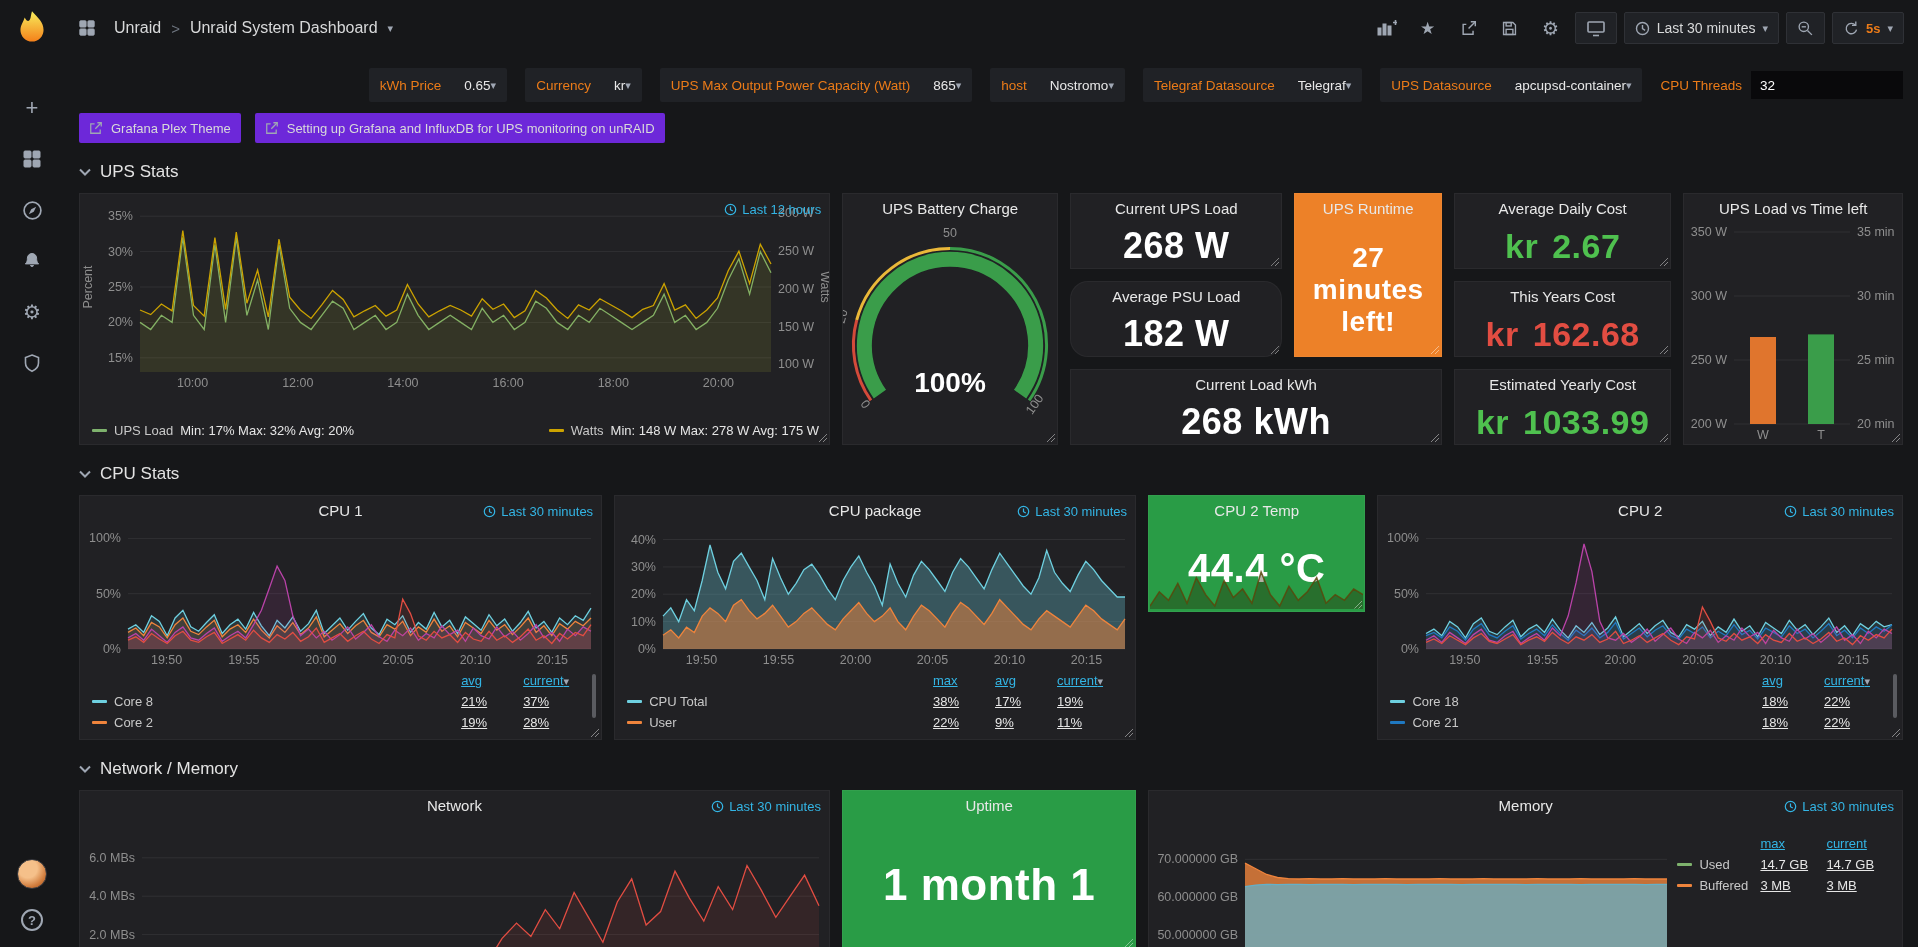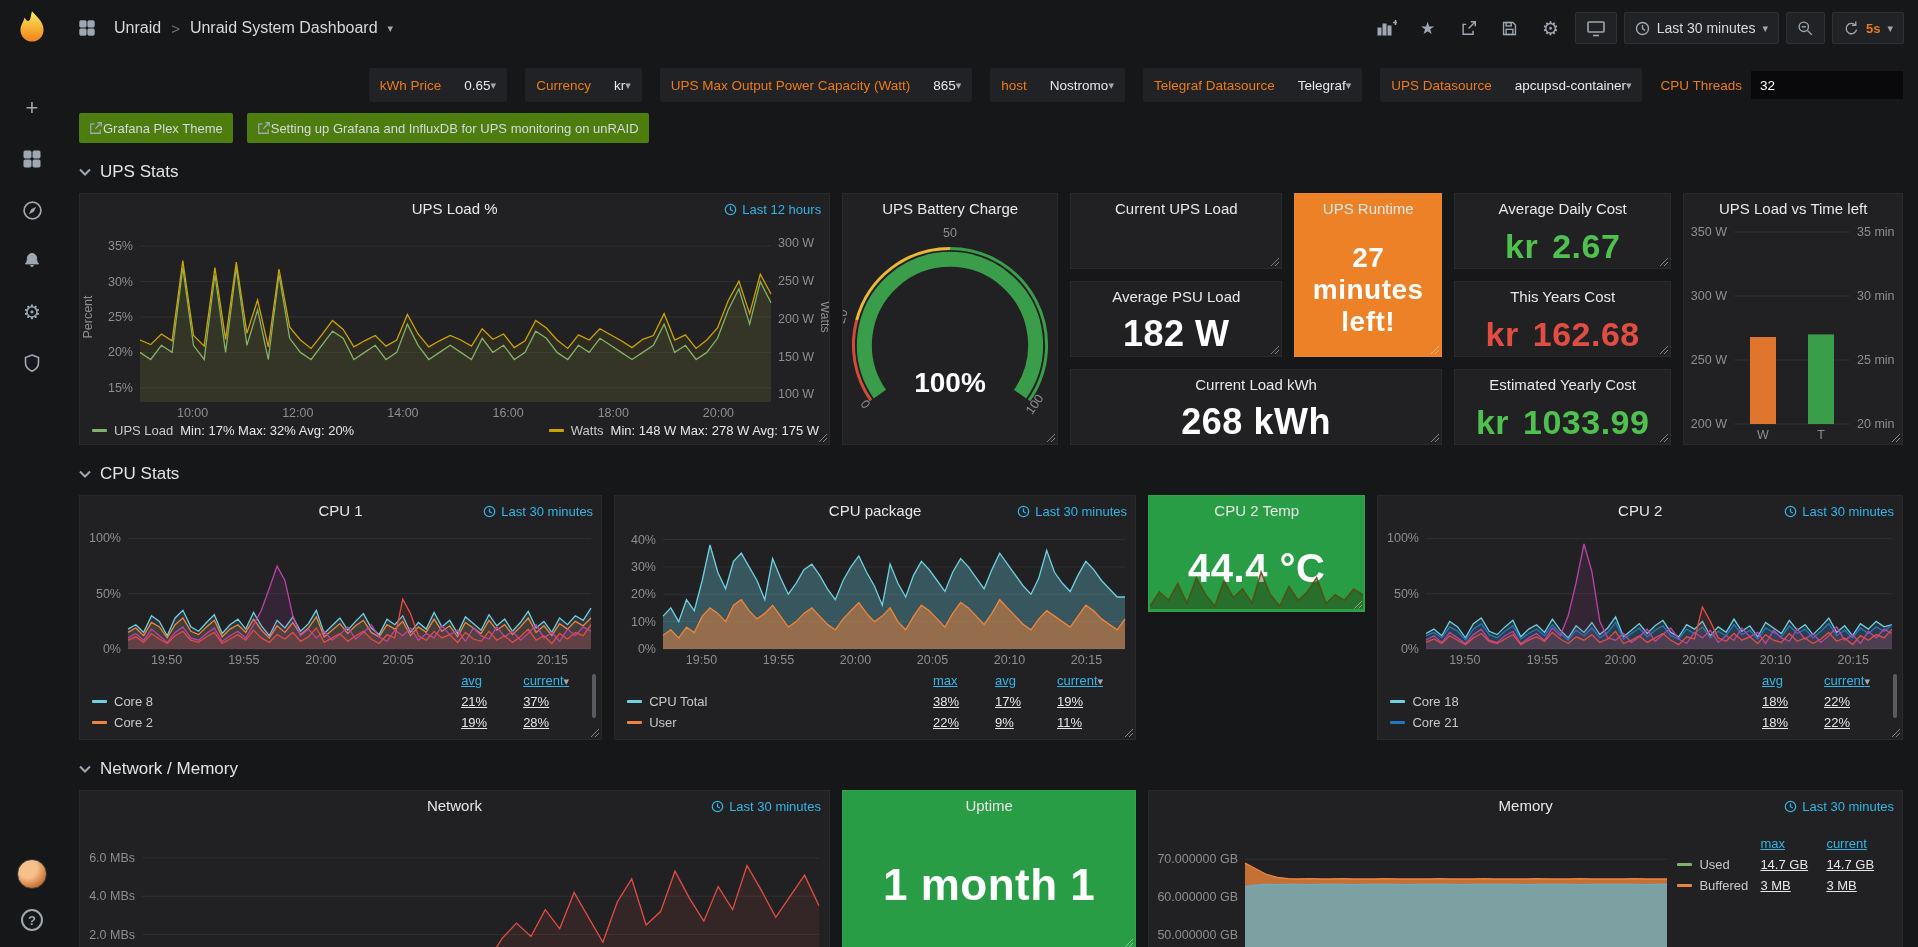--- a/index.html
+++ b/index.html
@@ -31,30 +31,30 @@
   .refresh-label { color:#eb7b18; font-weight:bold; font-size:13px; }
 
   
   .main { flex:1; padding:0 15px; overflow:hidden; }
   .vars { display:flex; gap:18px; align-items:center; margin-top:12px;justify-content:flex-end; }
   .var-chip { display:flex; align-items:center; gap:9px; height:34px; padding:0 11px; background:#202226; border-radius:2px; }
   .var-label { color:#eb7b18; font-size:13.5px; }
   .var-value { color:#e8e8e8; font-size:13.5px; display:flex; align-items:center; cursor:pointer;margin-left:14px; }
   .threads-input { width:152px; height:28px; background:#09090b; border:none; color:#fff; font-size:13.5px; padding:0 9px; font-family:"Liberation Sans",sans-serif; }
   .links { display:flex; gap:14px; margin-top:11px; }
-  .link-chip { display:flex; gap:0; align-items:center; height:30px; padding:0 10px; background:#4d7c0f; font-size:13px; color:#d8d9da; cursor:pointer; border-radius:2px; }
+  .link-chip { display:flex; gap:8px; align-items:center; height:30px; padding:0 10px; background:#6d28d9; font-size:13px; color:#d8d9da; cursor:pointer; border-radius:2px; }
   .link-chip svg { stroke:#9fa7b3; flex:none; }
 
   
   .section-header { display:flex; align-items:center; gap:9px; margin:19px 0 11px 0; font-size:17px; color:#e3e3e3; cursor:pointer; }
   .section-header svg { stroke:#9fa7b3; }
   .row { display:grid; gap:12px; }
   .row-ups { grid-template-columns:612fr 176fr 303fr 177fr 179fr; height:252px; }
   .ups-mid { display:grid; grid-template-columns:59fr 41fr; grid-template-rows:1fr 1fr 1fr; gap:12px; min-width:0; }
-  .p-cul { grid-area:1/1/2/2; } .p-runtime { grid-area:1/2/3/3; } .p-apl { grid-area:2/1/3/2; } .p-kwh { grid-area:3/1/4/3; }
+  .p-cul { grid-area:1/1/2/2; } .p-runtime { grid-area:1/2/3/3; } .p-apl { grid-area:2/1/3/2;border-radius:18px; } .p-kwh { grid-area:3/1/4/3; }
   .v-stack { display:grid; grid-template-rows:1fr 1fr 1fr; gap:12px; }
   .row-cpu { grid-template-columns:426fr 425fr 177fr 428fr; height:245px; }
   .temps { display:grid; grid-template-rows:1fr 1fr; gap:12px; }
   .row-net { grid-template-columns:612fr 240fr 615fr; height:190px; align-items:stretch; }
 
   
   .panel { background:#212124; border:1px solid rgba(255,255,255,0.045); position:relative; display:flex; flex-direction:column; min-height:0; min-width:0; }
   .panel::after { content:""; position:absolute; right:2px; bottom:2px; width:9px; height:9px; clip-path:polygon(100% 0,100% 100%,0 100%); background:repeating-linear-gradient(135deg, rgba(255,255,255,.45) 0 1px, transparent 1px 3.2px); }
   .panel-title { height:30px; line-height:30px; flex:none; text-align:center; font-size:15px; font-weight:500; color:#e8e8e8; cursor:pointer; white-space:nowrap; overflow:hidden; }
   .panel-time { position:absolute; top:8px; right:8px; color:#33b5e5; font-size:13px; display:flex; gap:5px; align-items:center; cursor:pointer; z-index:2; }
@@ -287,21 +287,20 @@
 
       <div class="section-header">
         <svg width="12" height="8" viewBox="0 0 12 8" fill="none" stroke-width="2">
             <path d="M1 1.5 L6 6.5 L11 1.5"></path>
           </svg>
         <span>UPS Stats</span>
       </div>
       <div class="row row-ups">
 
         <div class="panel graph">
-          <div class="panel-title">UPS Load %</div>
           <span class="panel-time">
             <svg width="13" height="13" viewBox="0 0 15 15" fill="none" stroke-width="1.4">
                 <circle cx="7.5" cy="7.5" r="6"></circle>
                 <path d="M7.5 4 v3.7 l2.6 1.6"></path>
               </svg>
             <span>Last 12 hours</span>
           </span>
           <div class="chart"><svg width="749" height="198">
                 <line x1="60" x2="691" y1="22.2" y2="22.2" stroke="rgba(255,255,255,0.07)"></line>
                 <text x="53" y="26.2" text-anchor="end" class="tick">35%</text>
@@ -357,20 +356,21 @@
                 <text transform="translate(3.1,93.2) rotate(-75)" text-anchor="middle" class="tick">20</text>
                 <text transform="translate(107.0,13.4) rotate(0)" text-anchor="middle" class="tick">50</text>
                 <text transform="translate(195.1,182.7) rotate(-55)" text-anchor="middle" class="tick">100</text>
                 <text x="107" y="168.1" text-anchor="middle" class="gauge-value">100%</text>
               </svg></div>
         </div>
 
         <div class="ups-mid">
           <div class="panel p-cul">
             <div class="panel-title">Current UPS Load</div>
+            <div class="stat-value">268 W</div>
           </div>
           <div class="panel stat-colored p-runtime" style="background: rgb(237, 129, 40);">
             <div class="panel-title">UPS Runtime</div>
             <div class="stat-value runtime-text">27 minutes left!</div>
           </div>
           <div class="panel p-apl">
             <div class="panel-title">Average PSU Load</div>
             <div class="stat-value">182 W</div>
           </div>
           <div class="panel p-kwh">

